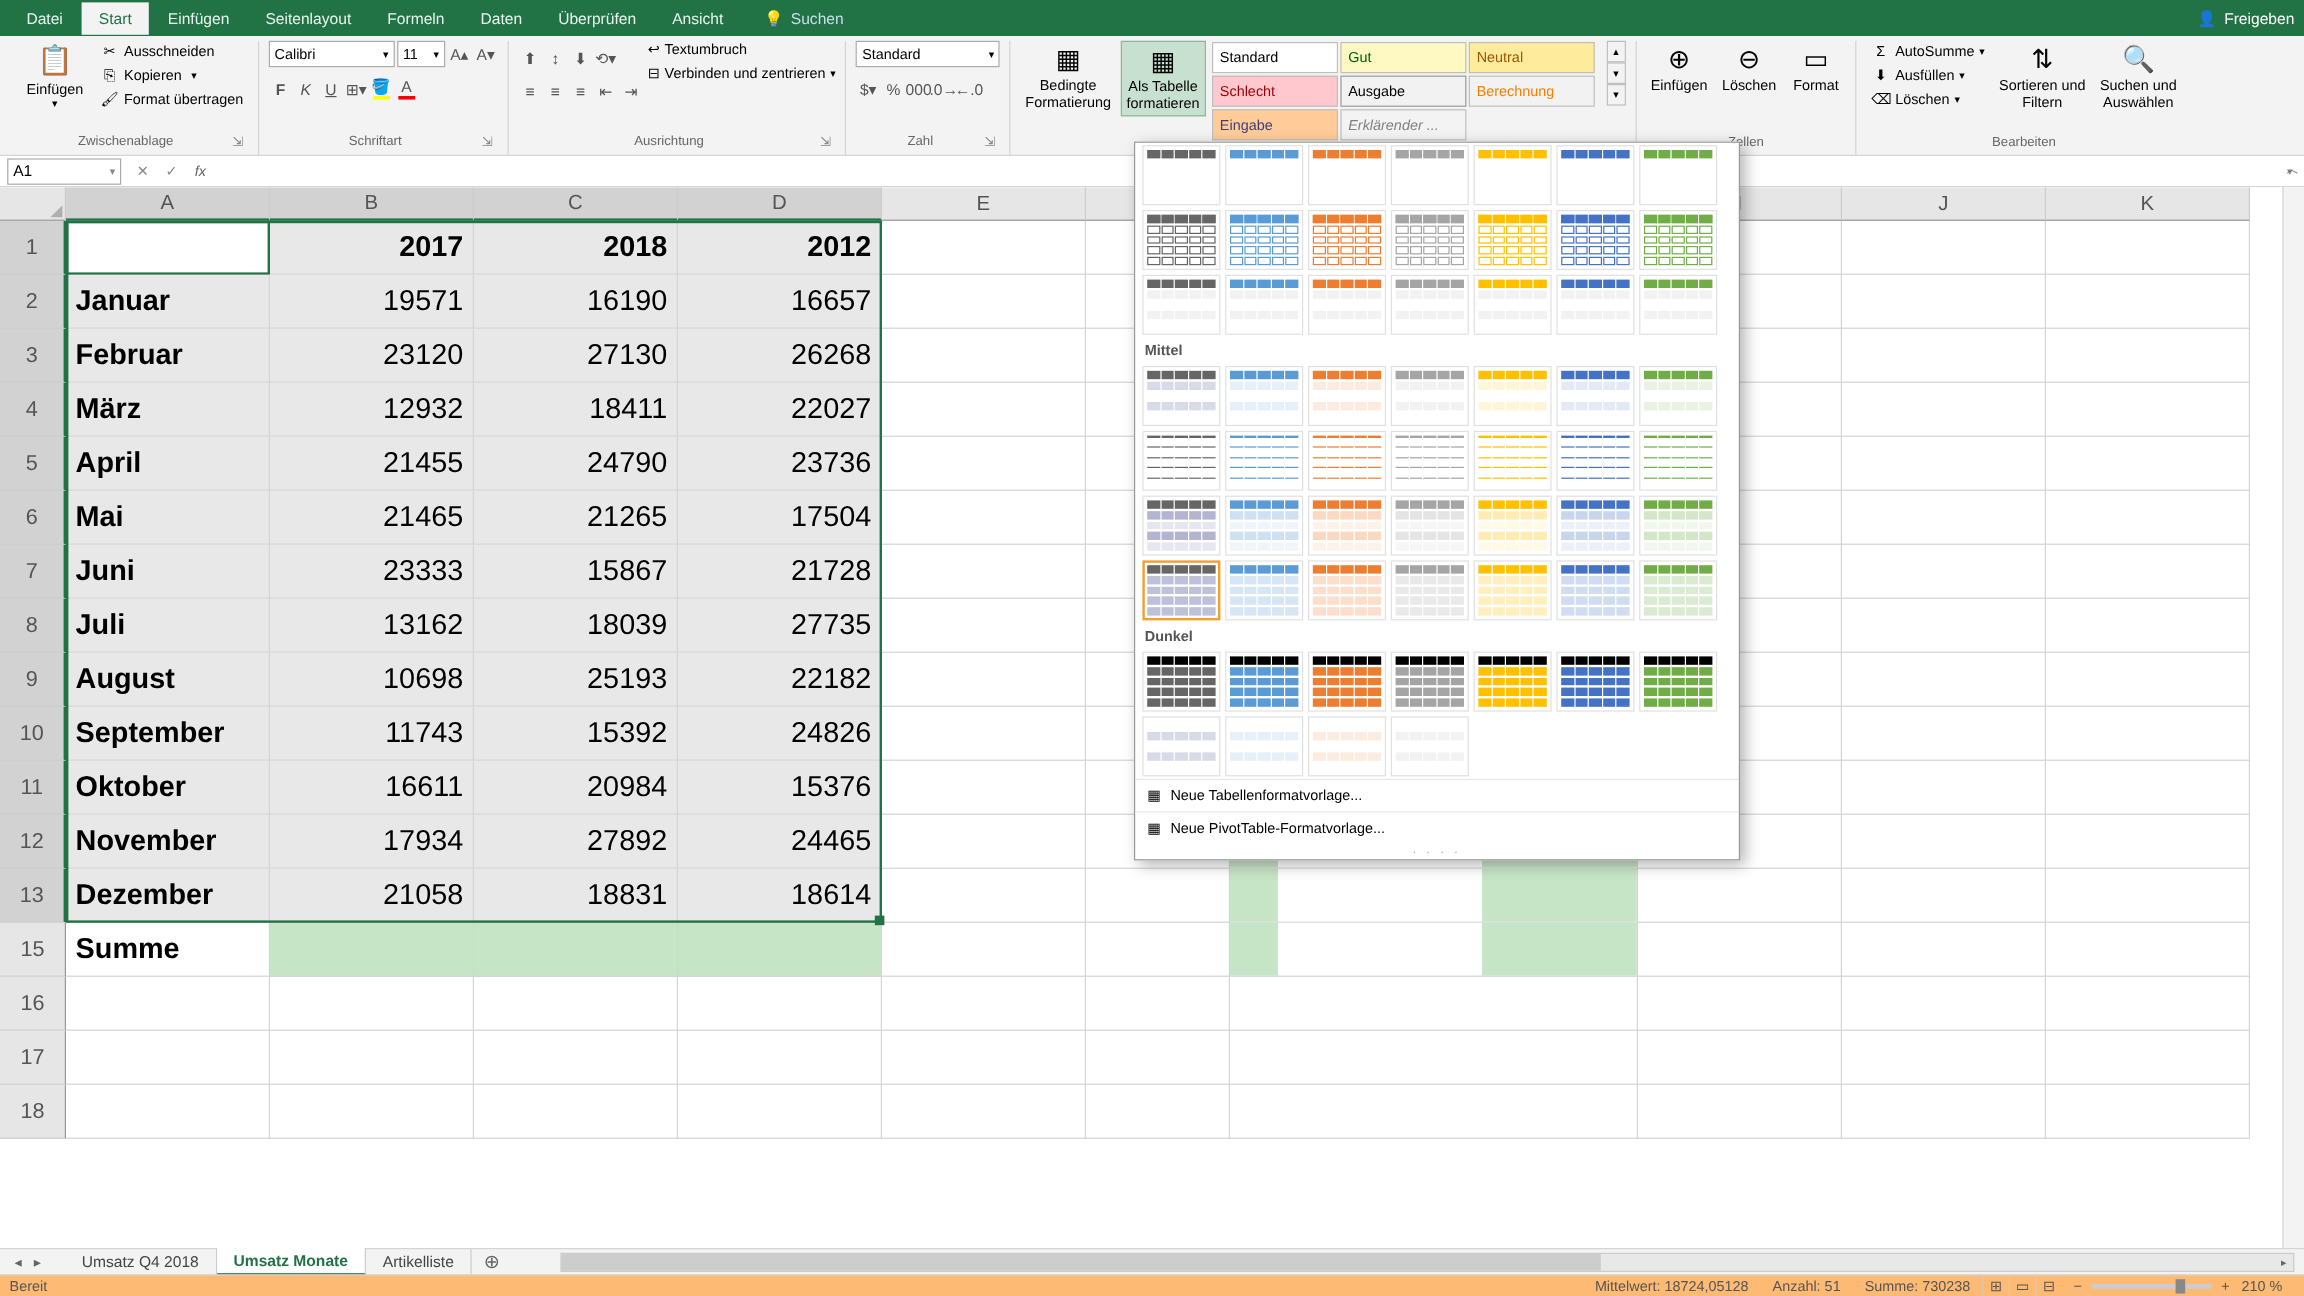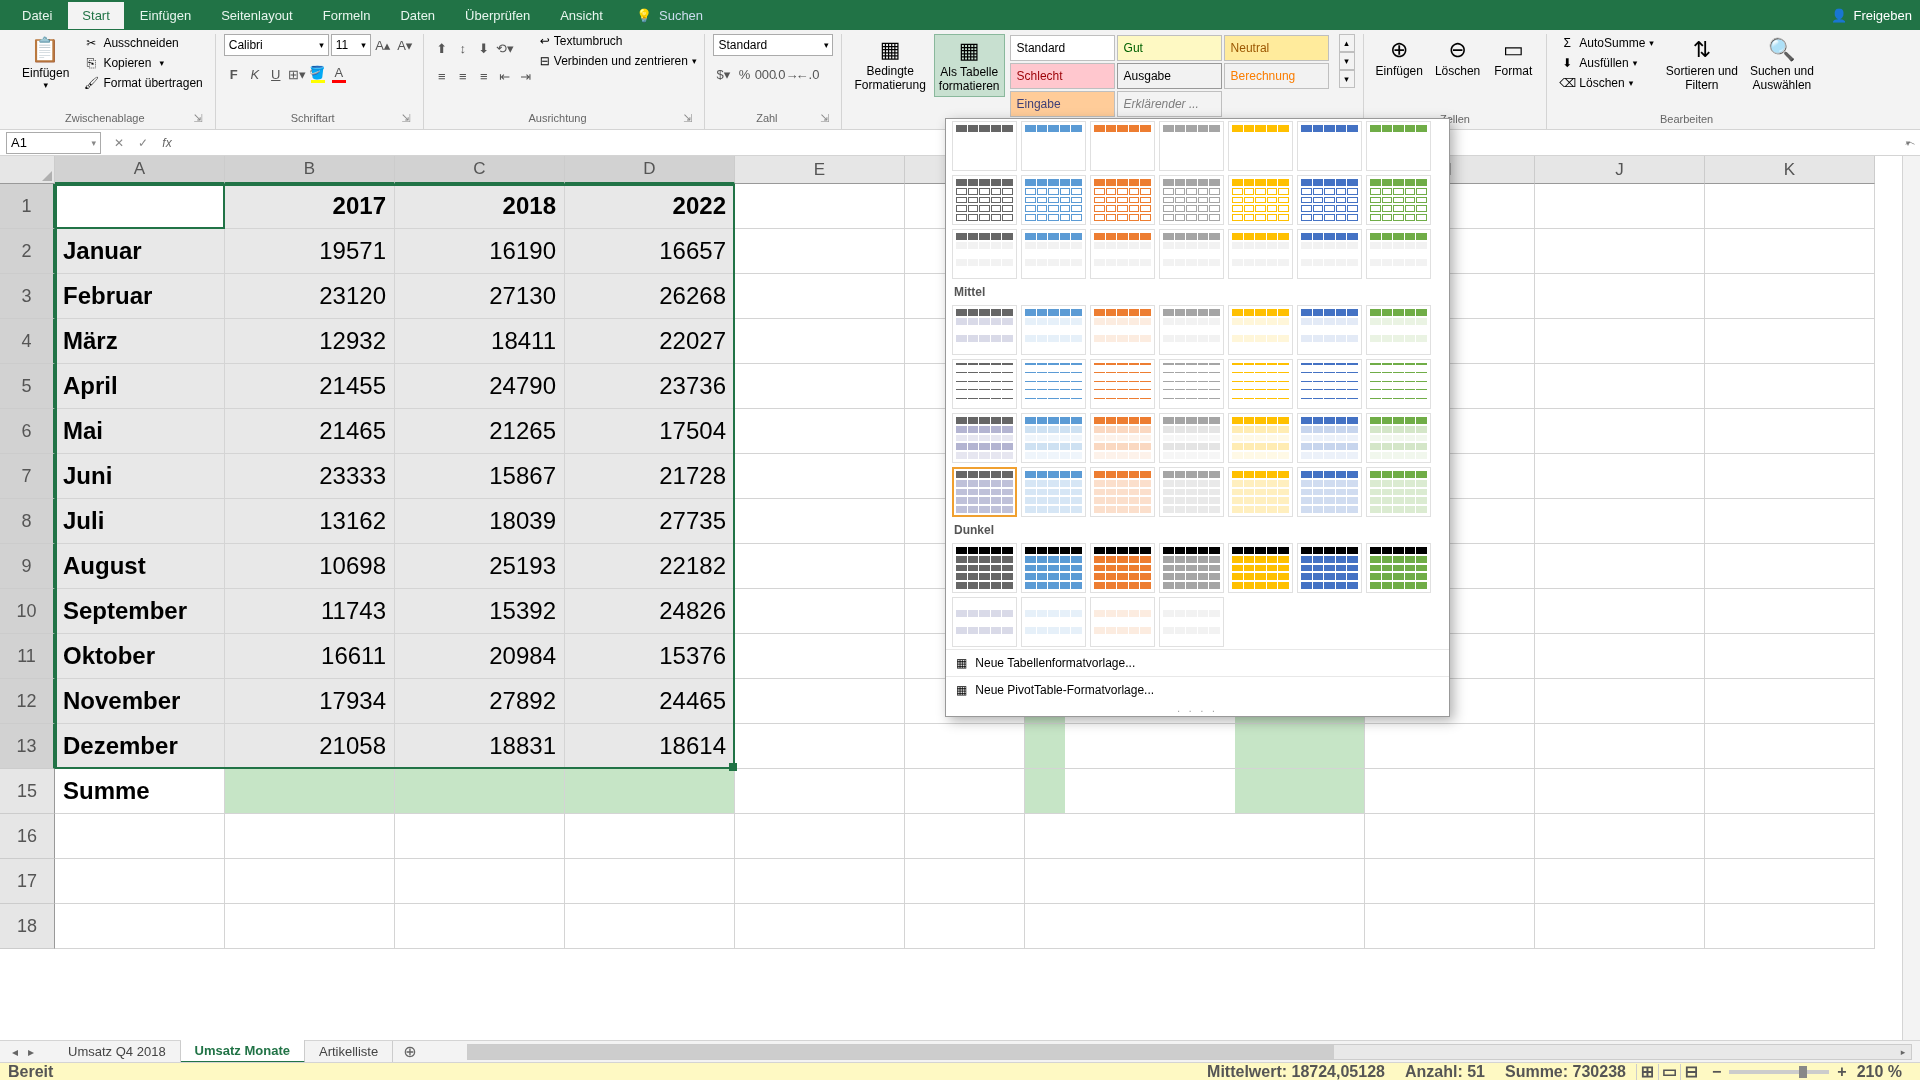--- a/index.html
+++ b/index.html
@@ -92,21 +92,21 @@
 .sheet-nav { display: flex; gap: 2px; margin-right: 16px;}
 .sheet-nav span { cursor: pointer; color: #666; padding: 0 4px;}
 .sheet-tab { padding: 3px 14px; font-size: 13px; cursor: pointer; border-right: 1px solid #ccc; color: #444;}
 .sheet-tab.active { background: #fff; border-bottom: 2px solid #217346; font-weight: bold; color: #217346;}
 .add-sheet { padding: 0 10px; cursor: pointer; color: #666; font-size: 16px; }
 .hscroll { flex:1; margin-left:40px; height:16px; background:#e8e8e8; border:1px solid #ccc; position:relative;}
 .hscroll-thumb { position:absolute; left:0; top:0; width:60%; height:100%; background:#cdcdcd;}
 .hscroll-btn { position:absolute; top:0; width:16px; height:100%; display:flex;align-items:center;justify-content:center; font-size:9px; color:#666;}
 
 
-.status-bar { position: absolute; bottom: 0; left: 0; right: 0; height: 18px; background: #fef9c3; border-top: 1px solid #d4d4d4; display: flex; align-items: center; padding: 0 8px; font-size: 16px; color: #555; font-weight: bold;}
+.status-bar { position: absolute; bottom: 0; left: 0; right: 0; height: 18px; background: #fdba74; border-top: 1px solid #d4d4d4; display: flex; align-items: center; padding: 0 8px; font-size: 12px; color: #555;}
 .status-bar .spacer { flex: 1; }
 .status-item { margin: 0 10px; }
 .view-btn { width: 22px; height: 16px; display: inline-flex; align-items: center; justify-content: center; cursor: pointer; border-left:1px solid #ccc;}
 .zoom-slider { width: 100px; height: 4px; background: #ccc; margin: 0 8px; position: relative; }
 .zoom-slider::after { content:''; position:absolute; left:70%; top:-4px; width:8px; height:12px; background:#888;}
 
 
 .vscroll { position:absolute; right:0; top:156px; bottom:38px; width:18px; background:#f3f3f3; border-left:1px solid #d4d4d4;}
 .collapse-ribbon { position:absolute; right:4px; top:134px; font-size:11px; color:#666; cursor:pointer;}
 </style>
@@ -356,21 +356,21 @@
       <div class="col-h" style="width: 170px;">I</div>
       <div class="col-h" style="width: 170px;">J</div>
       <div class="col-h" style="width: 170px;">K</div>
     </div>
   <div class="grid-body" id="grid-body">
       <div class="row">
         <div class="row-h sel">1</div>
         <div class="cell active bold num" style="width: 170px;"></div>
         <div class="cell sel bold num" style="width: 170px;">2017</div>
         <div class="cell sel bold num" style="width: 170px;">2018</div>
-        <div class="cell sel bold num" style="width: 170px;">2022</div>
+        <div class="cell sel bold num" style="width: 170px;">2012</div>
         <div class="cell" style="width: 170px;"></div>
         <div class="cell" style="width: 120px;"></div>
         <div class="cell bold" style="width: 340px;">Sui</div>
         <div class="cell" style="width: 170px;"></div>
         <div class="cell" style="width: 170px;"></div>
         <div class="cell" style="width: 170px;"></div>
       </div>
       <div class="row">
         <div class="row-h sel">2</div>
         <div class="cell sel bold" style="width: 170px;">Januar</div>

